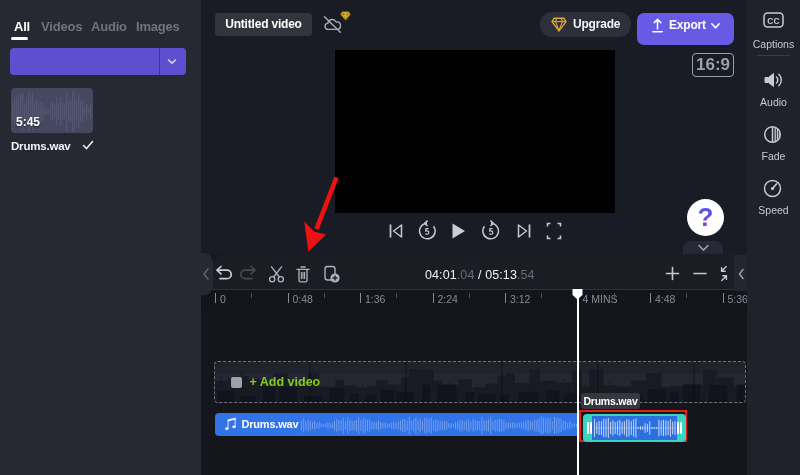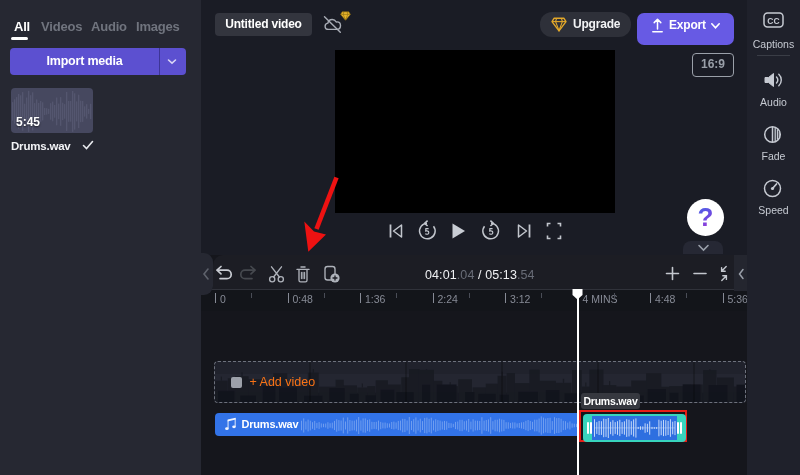--- a/index.html
+++ b/index.html
@@ -23,37 +23,37 @@
 
 #chip{left:215px;top:13px;width:97px;height:23px;background:#33353e;border-radius:4px;
   color:#fff;font-size:12px;font-weight:bold;text-align:center;line-height:23px;letter-spacing:-0.2px;}
 #upg{left:540px;top:12px;width:91px;height:24.5px;background:#2e3039;border-radius:12px;}
 #upg .t{position:absolute;left:33px;top:5px;font-size:12px;font-weight:bold;color:#f2f3f5;letter-spacing:-0.2px;}
 #exp{left:637px;top:13px;width:97px;height:32px;background:#675ae4;border-radius:7px;}
 #exp .t{position:absolute;left:32px;top:5px;font-size:12px;font-weight:bold;color:#fff;letter-spacing:-0.2px;}
 
 #video{left:334.5px;top:50px;width:280px;height:163px;background:#000;}
 #ratio{left:692px;top:53px;width:42px;height:24px;border:1.5px solid #9aa0a9;border-radius:4px;
-  color:#9aa0a9;font-size:12px;font-weight:bold;text-align:center;line-height:21px;}
+  color:#9aa0a9;font-size:17px;font-weight:bold;text-align:center;line-height:21px;}
 #help{left:687px;top:199px;width:37px;height:37px;background:#fff;border-radius:50%;z-index:2;}
 #ptab{left:683px;top:241px;width:40px;height:13px;background:#262834;border-radius:8px 8px 0 0;}
 
 #tl{left:201px;top:255px;width:546px;height:220px;background:#15161c;z-index:1;}
 #tbar{left:213px;top:255px;width:521px;height:33.5px;background:#1c1d24;border-radius:10px 0 0 0;z-index:2;}
 #tstrip{left:734px;top:255px;width:13px;height:36px;background:#24262f;z-index:2;}
 #ruler{left:201px;top:288.5px;width:546px;height:22.5px;background:#13151a;border-top:1px solid #30323a;z-index:1;}
 .tick{position:absolute;top:3px;width:1px;height:10px;background:#878b96;}
 .mtick{position:absolute;top:3px;width:1px;height:5px;background:#4a4d57;}
 .tlab{position:absolute;top:3px;font-size:10.5px;color:#878b96;}
 #time{left:425px;top:268px;font-size:12.5px;font-weight:normal;color:#eff0f3;z-index:3;letter-spacing:0.1px;}
 #time .d{color:#686c77;}
 
 #vtrack{left:213.5px;top:361px;width:532px;height:42px;border:1px dashed #6d717c;border-radius:4px;
   background:#20222c;overflow:hidden;z-index:1;}
-#vtrack .lab{position:absolute;left:35px;top:13px;font-size:12.5px;color:#f97316;}
+#vtrack .lab{position:absolute;left:35px;top:13px;font-size:12.5px;color:#84cc16;font-weight:bold;}
 #vtrack .ic{position:absolute;left:16px;top:15px;width:11px;height:11px;background:#9ca0a9;border-radius:2px;}
 
 #aclip{left:215px;top:413px;width:364px;height:23px;background:#3273e8;border-radius:4px 0 0 4px;overflow:hidden;z-index:1;}
 #aclip .lab{position:absolute;left:26.5px;top:5px;font-size:11px;font-weight:bold;color:#fff;letter-spacing:-0.2px;}
 
 #selwrap{left:579px;top:409.5px;width:108px;height:32px;border:2px solid #e81d17;z-index:2;}
 #selclip{position:absolute;left:2px;top:2px;width:103px;height:28px;background:#38d4bd;border-radius:4px;overflow:hidden;}
 #selin{position:absolute;left:9px;top:2px;width:85px;height:24px;background:#2e6fe0;}
 .hbar{position:absolute;width:2.2px;height:12px;background:#fff;border-radius:1px;top:8px;}
 
@@ -70,21 +70,20 @@
 <body>
 <div class="abs" id="lsb">
   <div id="tabs">
       <span class="on" style="left:14px">All</span>
       <span style="left:41px">Videos</span>
       <span style="left:91px">Audio</span>
       <span style="left:136px">Images</span>
     </div>
   <div class="abs" id="tabun" style="position:absolute;"></div>
   <div id="imp" style="position:absolute;">
-    <div class="txt">Import media</div>
     <div class="div"></div>
     <svg style="position:absolute;left:156px;top:9px" width="12" height="9" viewBox="0 0 12 9">
       <path d="M2.5 3 L6 6.2 L9.5 3" stroke="#d9d5f5" stroke-width="1.6" fill="none" stroke-linecap="round"></path>
       </svg>
   </div>
   <div id="thumb" style="position:absolute;">
     <svg width="82" height="45" viewBox="0 0 82 45">
         <g fill="#555770" fill-opacity="0.95">
           <rect x="1.0" y="14.1" width="1.3" height="18.5"></rect>
           <rect x="3.0" y="11.3" width="1.3" height="24.3"></rect>

